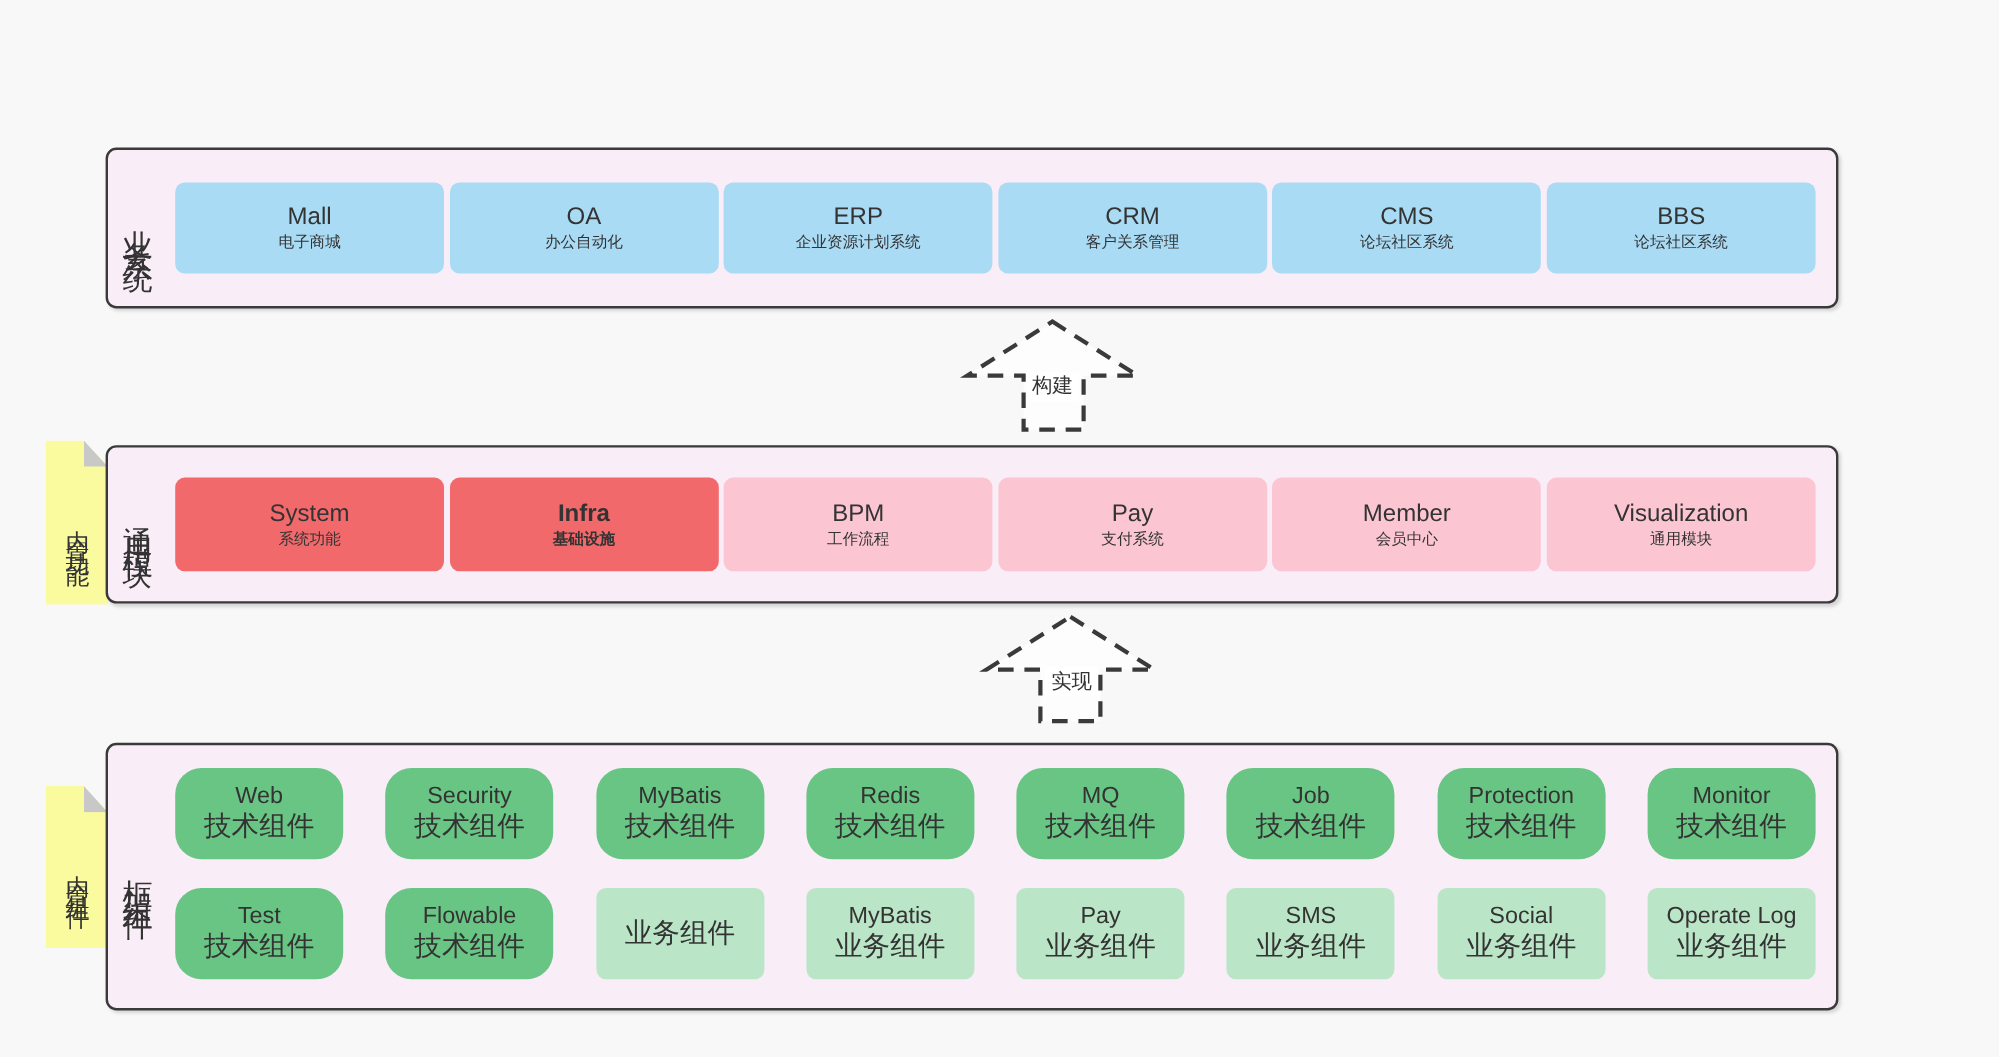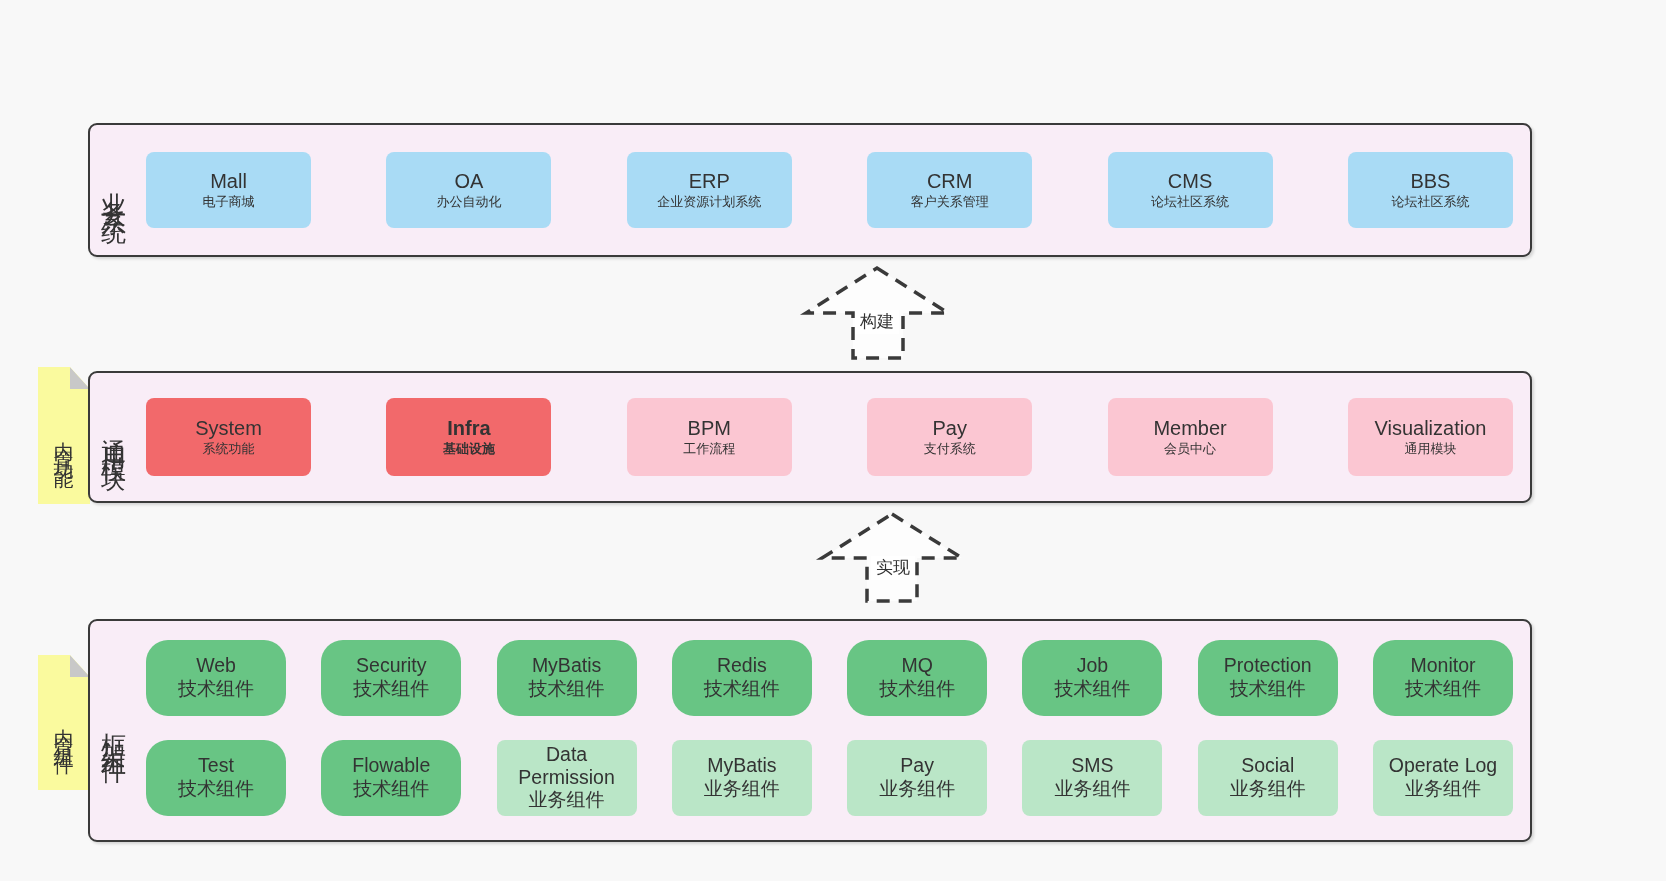--- a/index.html
+++ b/index.html
@@ -25,35 +25,35 @@
   .boxes-row{
     position:absolute;left:56px;right:17px;top:0;bottom:0;
     display:flex;align-items:center;justify-content:space-between;
   }
   .node{
     border-radius:8px;display:flex;flex-direction:column;align-items:center;justify-content:center;
     text-align:center;box-sizing:border-box;padding:2px 4px;
   }
   .node .en{font-size:20px;line-height:1.22;}
   .node .zh{font-size:13px;line-height:1.28;}
-  .w186{width:165px;height:76px;}
+  .w186{width:224px;height:76px;}
   .w140{width:140px;height:76px;}
   .c-blue{background:#a9dbf5;}
   .c-red{background:#f2696b;}
   .c-pink{background:#fbc6d2;}
   .c-green{background:#68c584;border-radius:22px;}
   .c-lgreen{background:#bae6c7;}
   
   .rows-col{
     position:absolute;left:56px;right:17px;top:19px;bottom:24px;
     display:flex;flex-direction:column;justify-content:space-between;
   }
   .rows-col .row{display:flex;justify-content:space-between;}
   .rows-col .node .en{font-size:19.5px;line-height:1.15;}
-  .rows-col .node .zh{font-size:19px;line-height:1.3;}
+  .rows-col .node .zh{font-size:23px;line-height:1.3;}
   
   .sticky{
     position:absolute;left:38px;width:52px;background:#fafa9e;z-index:1;
     clip-path:polygon(0 0, calc(100% - 20px) 0, 100% 22px, 100% 100%, 0 100%);
   }
   #sticky-modules{top:367px;height:137px;}
   #sticky-components{top:655px;height:135px;}
   .sticky .fold{
     position:absolute;top:0;right:0;width:20px;height:22px;
     background:#c8c8c8;clip-path:polygon(0 0, 100% 100%, 0 100%);
@@ -203,21 +203,20 @@
       <div class="row">
         <div class="node w140 c-green">
           <div class="en">Test</div>
           <div class="zh">技术组件</div>
         </div>
         <div class="node w140 c-green">
           <div class="en">Flowable</div>
           <div class="zh">技术组件</div>
         </div>
         <div class="node w140 c-lgreen">
-          <div class="en">Data Permission</div>
           <div class="zh">业务组件</div>
         </div>
         <div class="node w140 c-lgreen">
           <div class="en">MyBatis</div>
           <div class="zh">业务组件</div>
         </div>
         <div class="node w140 c-lgreen">
           <div class="en">Pay</div>
           <div class="zh">业务组件</div>
         </div>

